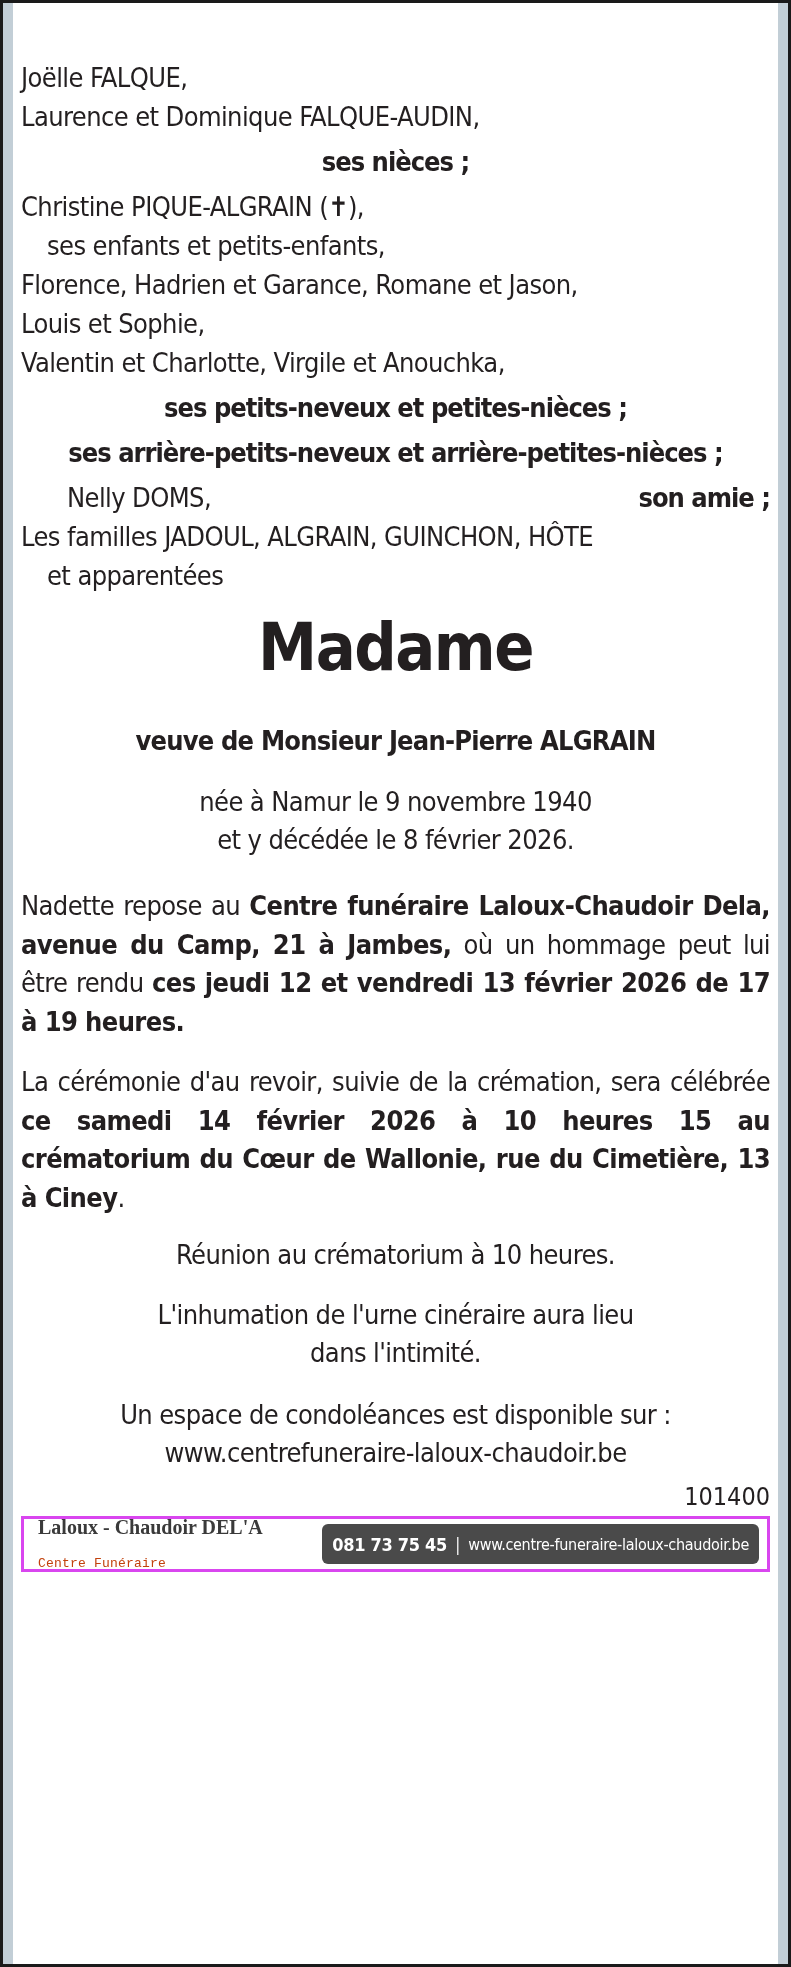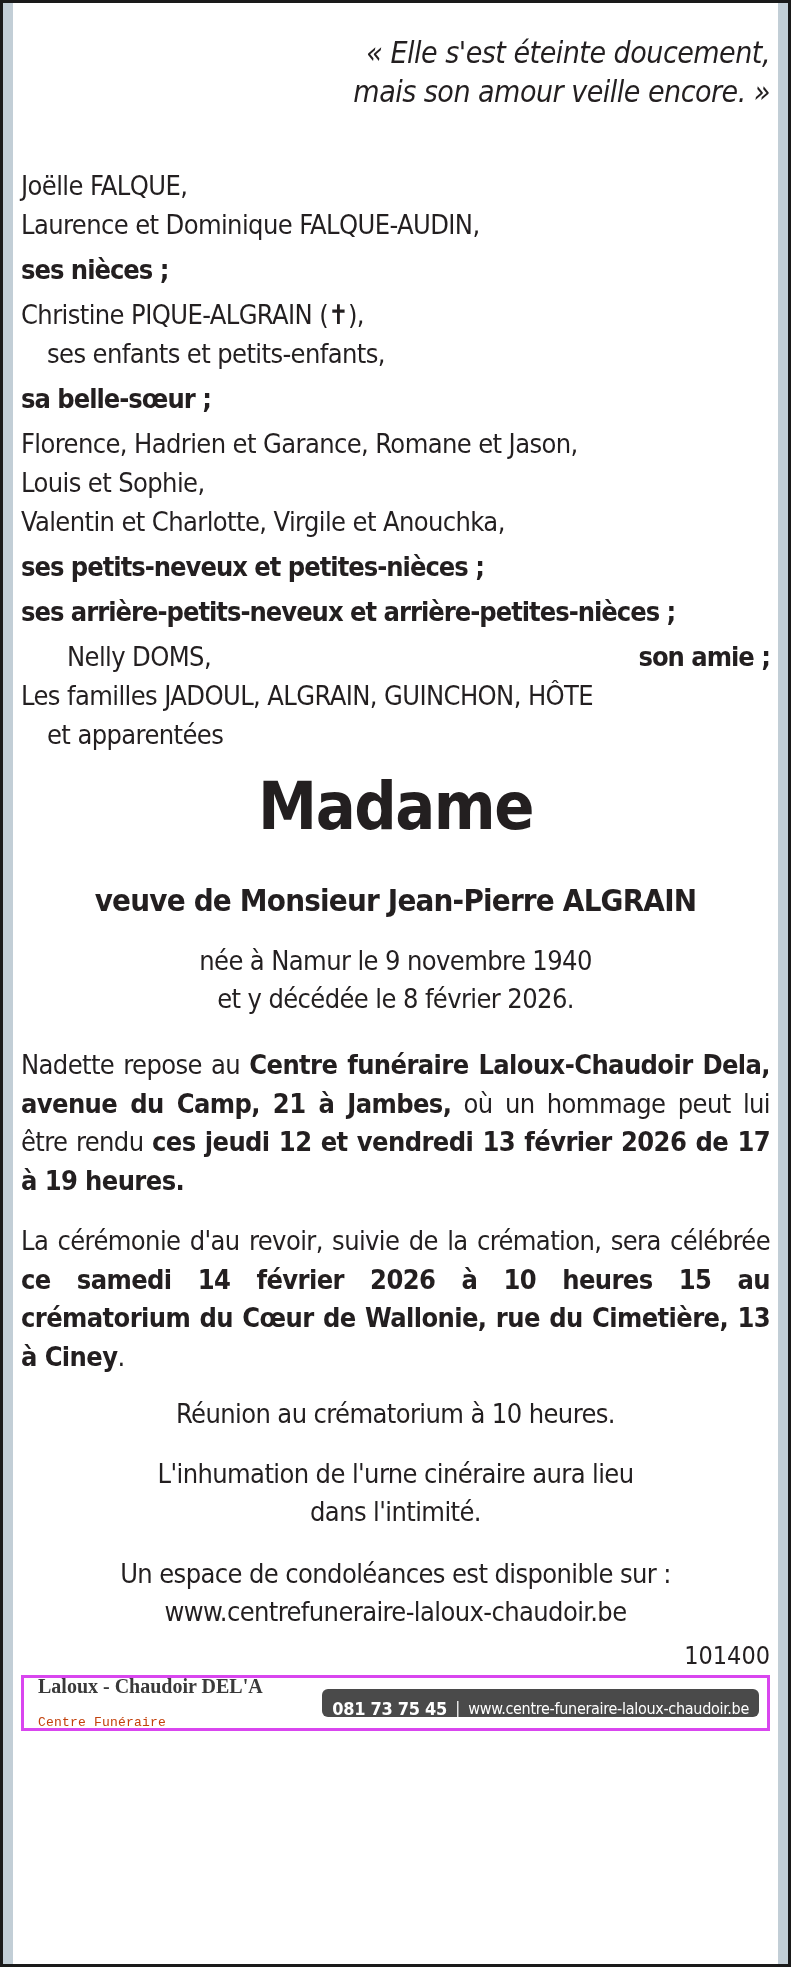--- a/index.html
+++ b/index.html
@@ -25,29 +25,29 @@
   .content{
     flex:1;background:#ffffff;padding:0 8px;
     font-size:27px;letter-spacing:-0.6px;line-height:39px;
   }
   
   .quote{margin-top:30px;text-align:right;font-style:italic;font-size:30px;line-height:39px;letter-spacing:-0.5px;}
   
   .family{margin-top:55px;}
   .fam-row{line-height:39px;white-space:nowrap;}
   .fam-row.indent{padding-left:26px;}
-  .fam-row.role{text-align:left;font-weight:bold;margin:6px 0;letter-spacing:-1px;white-space:nowrap;}
+  .fam-row.role{text-align:center;font-weight:bold;margin:6px 0;letter-spacing:-1px;white-space:nowrap;}
   .fam-row.split{display:flex;justify-content:space-between;margin-left:46px;}
   .fam-row.split .role-inline{font-weight:bold;letter-spacing:-1px;}
   
   .announce{text-align:center;margin-top:44px;font-size:28px;}
   
   .title-block{margin-top:10px;text-align:center;font-weight:bold;font-size:66px;line-height:86px;letter-spacing:-1.5px;}
   .title-block div{white-space:nowrap;}
-  .widow{ text-align:center;font-weight:bold;font-size:31px;line-height:40px;margin-top:30px;letter-spacing:-0.8px;}
+  .widow{ text-align:center;font-weight:bold;font-size:27px;line-height:40px;margin-top:30px;letter-spacing:-0.8px;}
   .dates{text-align:center;margin-top:22px;line-height:38px;}
   
   .para{text-align:justify;line-height:38.5px;}
   .para.p1{margin-top:28px;}
   .para.p2{margin-top:22px;}
   .center-line{text-align:center;}
   .reunion{margin-top:18px;}
   .inhumation{margin-top:22px;line-height:38px;}
   .condolences{margin-top:24px;line-height:38px;}
   
@@ -58,49 +58,44 @@
     border:3px solid #d946ef;
     height:56px;
     display:flex;align-items:center;justify-content:space-between;
     padding:0 8px 0 14px;background:#fff;
   }
   .brand-block{display:flex;flex-direction:column;justify-content:center;line-height:1.05;flex:0 0 auto;}
   .brand{font-family:var(--serif);font-weight:600;font-size:20px;letter-spacing:0;color:#3a3a3a;white-space:nowrap;}
   .brand-sub{font-family:Liberation Mono, monospace;font-size:13px;letter-spacing:0.2px;color:#c2410c;margin-top:19px;}
   .pill{
     background:var(--footer-box-bg);color:var(--footer-box-text);
-    border-radius:6px;height:28px;
-    display:flex;align-items:flex-start;
+    border-radius:6px;height:40px;
+    display:flex;align-items:flex-end;
     padding:0 10px;margin-left:12px;
     white-space:nowrap;letter-spacing:-0.3px;flex:0 0 auto;
   }
   .pill .phone{font-weight:bold;font-size:18px;}
   .pill .sep{font-size:18px;font-weight:300;margin:0 8px;opacity:0.9;}
   .pill .site{font-size:16px;font-weight:normal;}
 </style>
 </head>
 <body>
 
 <div class="page">
   <div class="side-strip"></div>
 
   <div class="content">
 
-    <div class="quote">
-      <div>« Elle s'est éteinte doucement,</div>
-      <div>mais son amour veille encore. »</div>
-    </div>
 
     <div class="family">
       <div class="fam-row">Joëlle FALQUE,</div>
       <div class="fam-row">Laurence et Dominique FALQUE-AUDIN,</div>
       <div class="fam-row role">ses nièces ;</div>
       <div class="fam-row">Christine PIQUE-ALGRAIN (✝),</div>
       <div class="fam-row indent">ses enfants et petits-enfants,</div>
-      <div class="fam-row role">sa belle-sœur ;</div>
       <div class="fam-row">Florence, Hadrien et Garance, Romane et Jason,</div>
       <div class="fam-row">Louis et Sophie,</div>
       <div class="fam-row">Valentin et Charlotte, Virgile et Anouchka,</div>
       <div class="fam-row role">ses petits-neveux et petites-nièces ;</div>
       <div class="fam-row role">ses arrière-petits-neveux et arrière-petites-nièces ;</div>
       <div class="fam-row split">
         <span>Nelly DOMS,</span>
         <span class="role-inline">son amie ;</span>
       </div>
       <div class="fam-row">Les familles JADOUL, ALGRAIN, GUINCHON, HÔTE</div>

